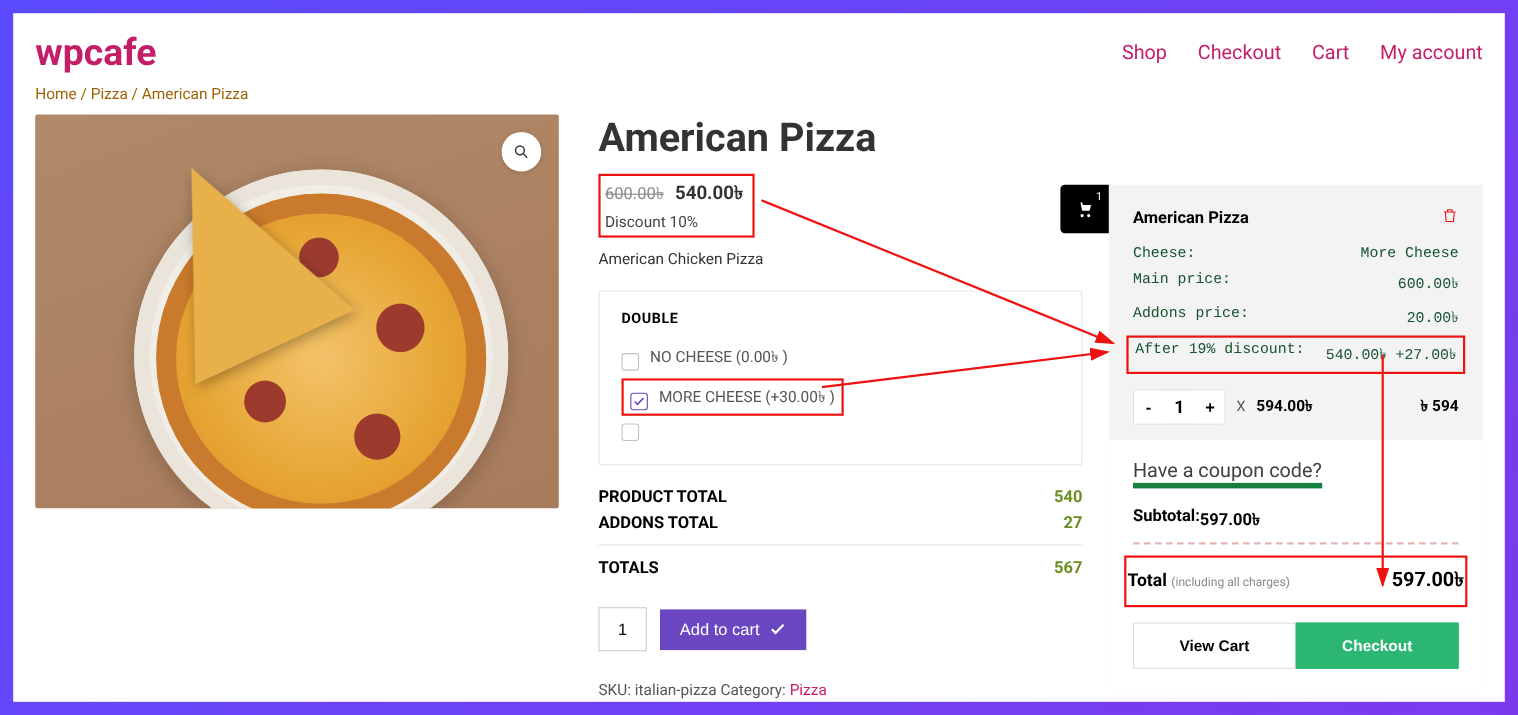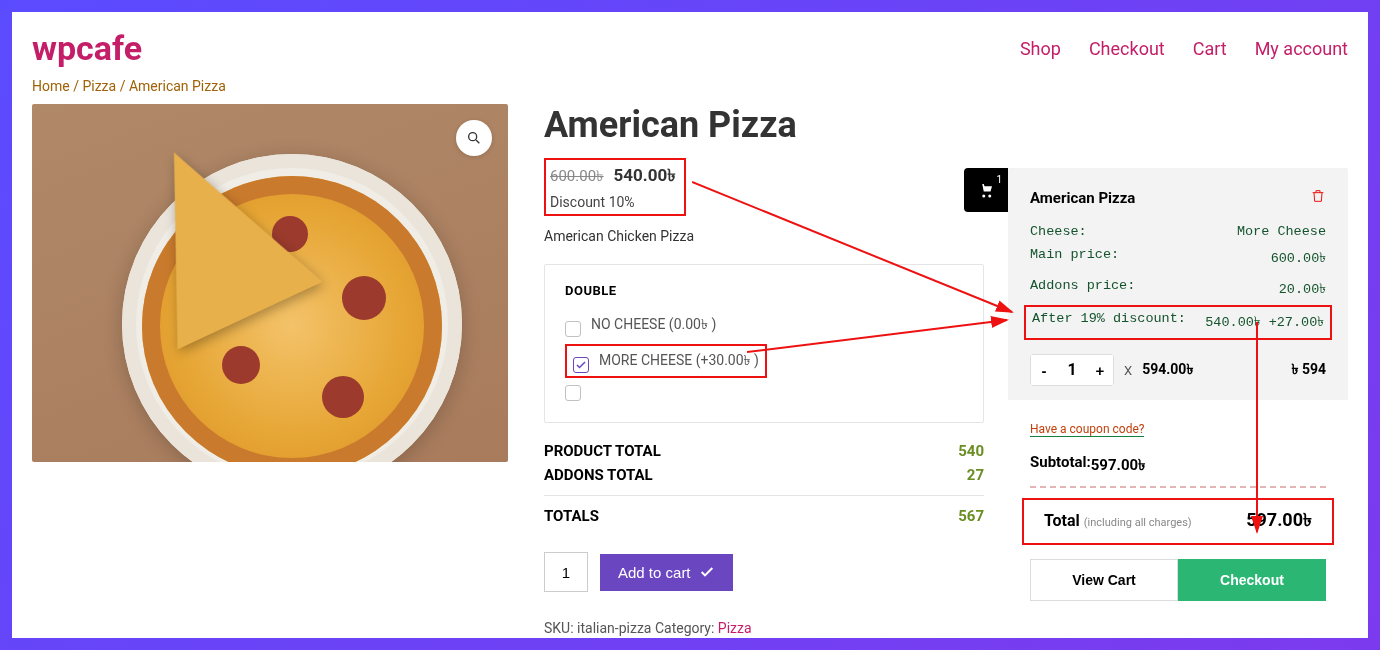--- a/index.html
+++ b/index.html
@@ -116,24 +116,24 @@
   .mc-r{display:flex;justify-content:space-between;padding:4px 0;}
   .mc-r.hl{border:2px solid #e11;padding:4px 6px;margin:0 -6px;}
   .mc-stepper-row{display:flex;align-items:center;gap:10px;margin-top:14px;}
   .mc-stepper{display:flex;border:1px solid #ddd;background:#fff;border-radius:3px;}
   .mc-stepper button{width:26px;height:30px;border:none;background:#fff;font-size:15px;font-weight:700;cursor:pointer;}
   .mc-stepper span{width:30px;text-align:center;line-height:30px;font-weight:700;}
   .mc-x{font-size:13px;color:#555;}
   .mc-line{font-weight:700;font-size:14px;}
   .mc-linetot{margin-left:auto;font-weight:700;font-size:14px;}
   .mc-footer{background:#fff;padding:18px 22px;}
-  .mc-coupon{font-size:12px;color:#c2410c;border-bottom:1px solid #15803d;display:inline-block;margin-bottom:16px;cursor:pointer;}
+  .mc-coupon{font-size:18px;color:#404040;border-bottom:5px solid #15803d;display:inline-block;margin-bottom:16px;cursor:pointer;}
   .mc-sub{display:flex;font-weight:700;font-size:15px;margin-bottom:8px;}
   .mc-dash{border-top:2px dashed #e5b5b5;margin-bottom:10px;}
-  .mc-total-row{display:flex;justify-content:space-between;align-items:baseline;border:2px solid #e11;padding:6px 20px;margin:0 -8px 14px;}
+  .mc-total-row{display:flex;justify-content:space-between;align-items:baseline;border:2px solid #e11;padding:6px 1px;margin:0 -8px 14px;}
   .mc-total-lbl{font-weight:700;font-size:16px;}
   .mc-total-sub{font-size:11px;color:#888;margin-left:4px;}
   .mc-total-val{font-weight:700;font-size:18px;}
   .mc-btns{display:flex;}
   .mc-btn{flex:1;padding:12px 0;text-align:center;font-weight:700;font-size:14px;border:1px solid #ddd;background:#fff;cursor:pointer;}
   .mc-btn.primary{background:#2bb673;color:#fff;border-color:#2bb673;}
 
   
   .arrow-svg{position:absolute;pointer-events:none;}
 </style>

